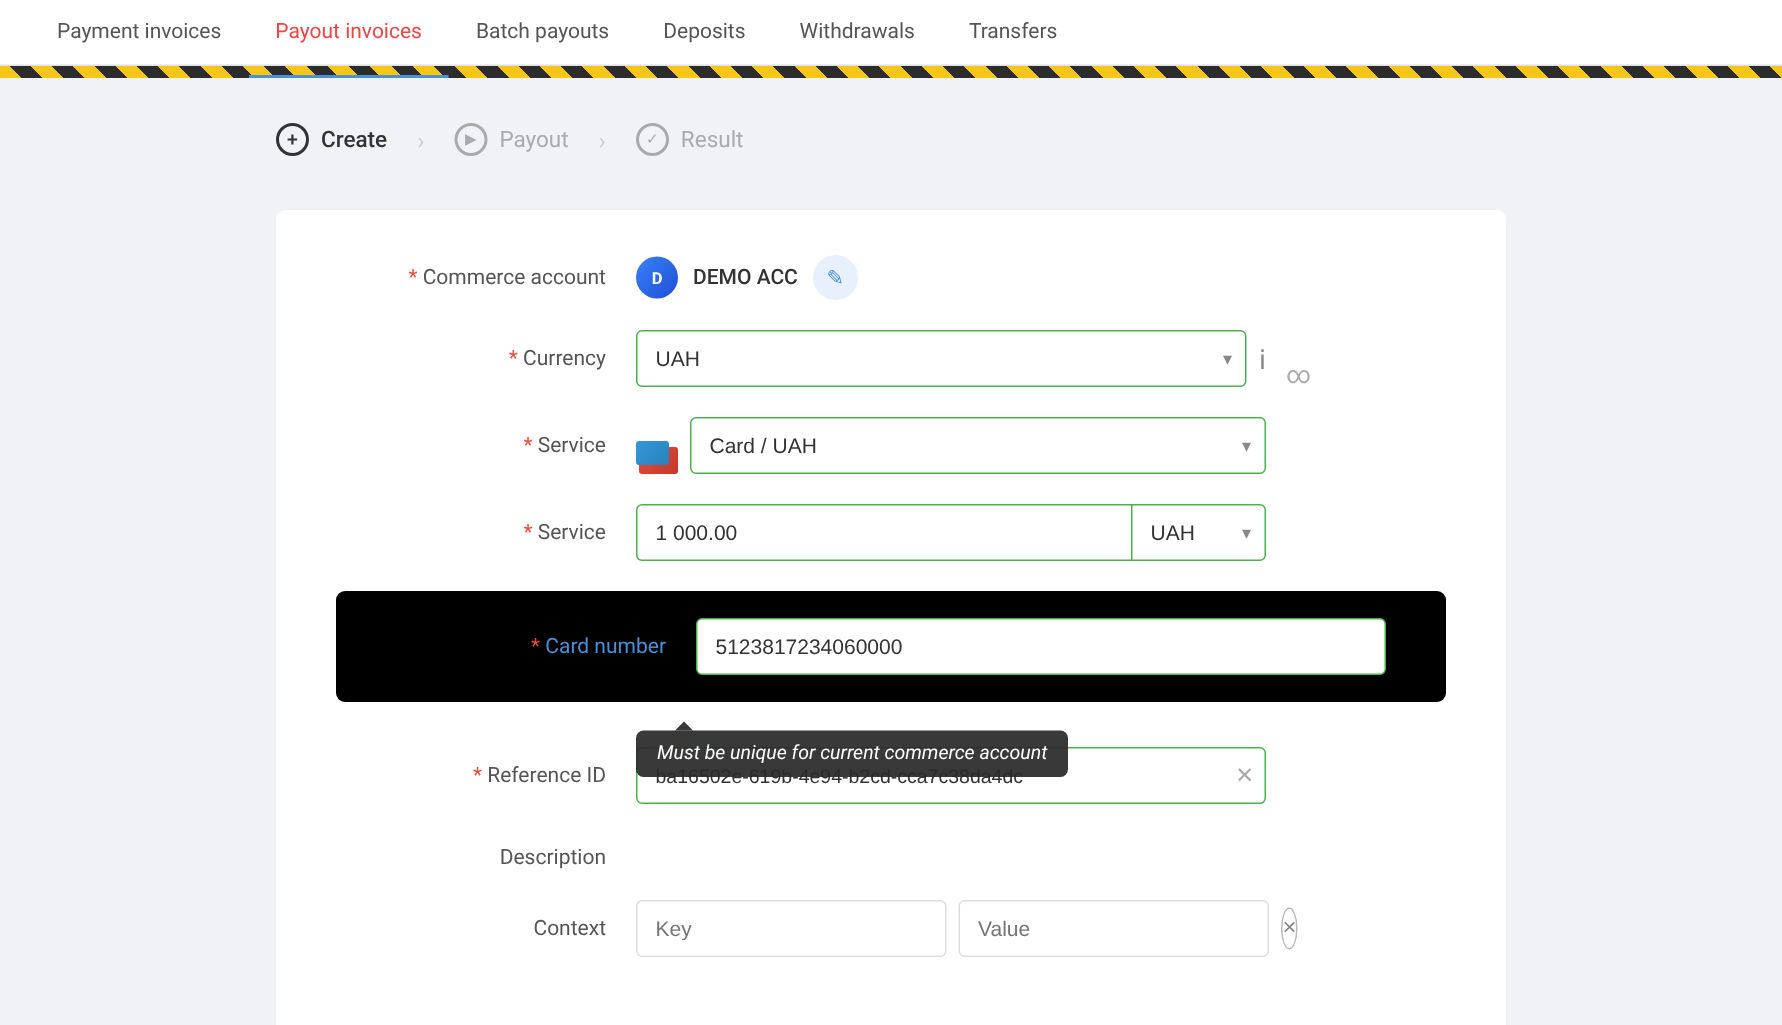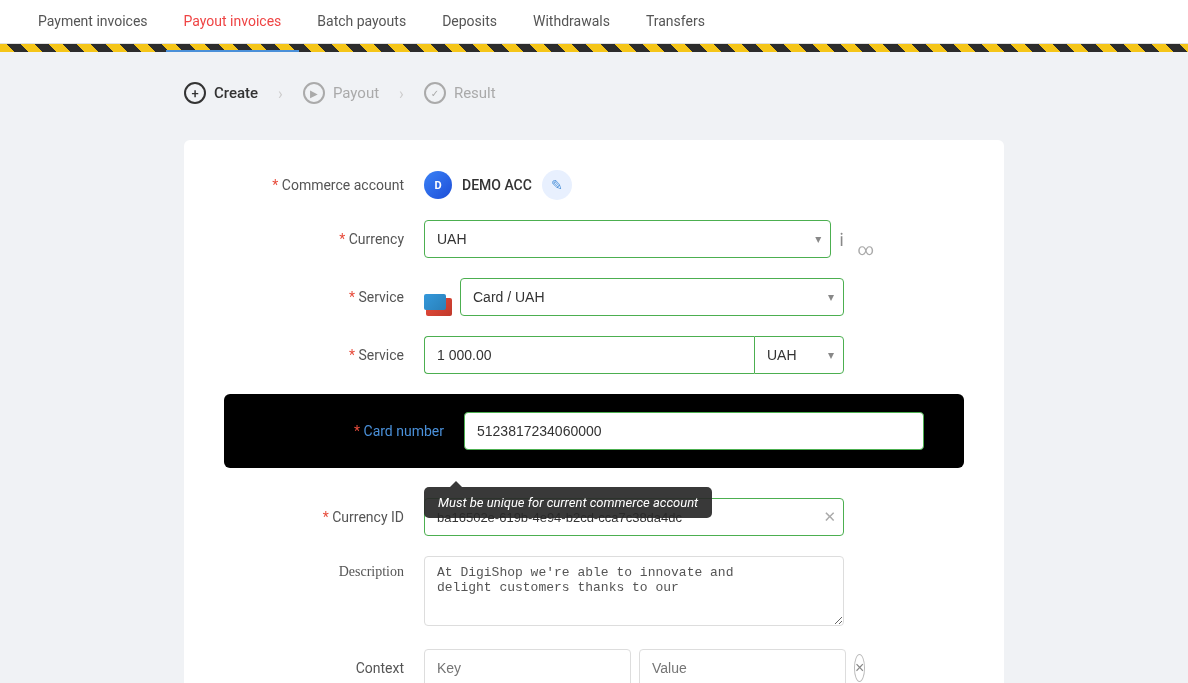--- a/index.html
+++ b/index.html
@@ -484,35 +484,31 @@
         <div class="form-label required" style="color:#4a90d9;">Card number</div>
         <input class="input-field" type="text" value="5123817234060000" style="">
       </div>
 
       <div class="tooltip">
         <span>Must be unique for current commerce account</span>
       </div>
     </div>
 
     <div class="form-row" style="margin-top:30px;">
-      <div class="form-label required">Currency ID</div>
+      <div class="form-label required">Reference ID</div>
       <div class="ref-input-wrapper">
         <input class="ref-input" type="text" value="ba16502e-619b-4e94-b2cd-cca7c38da4dc" style="">
         <button class="ref-clear-btn">
           <span style="color:#aaa;font-size:15px;">✕</span>
         </button>
       </div>
     </div>
 
     <div class="form-row" style="align-items:flex-start;">
-      <div class="form-label" style="padding-top:8px;font-family:Liberation Serif, serif;">Description</div>
-      <div class="textarea-wrapper">
-        <textarea class="description-textarea" style="">At DigiShop we're able to innovate and
-delight customers thanks to our</textarea>
-      </div>
+      <div class="form-label" style="padding-top:8px;">Description</div>
     </div>
 
     <div class="form-row">
       <div class="form-label">Context</div>
       <div class="context-inputs">
         <input class="context-key-input" type="text" placeholder="Key" style="">
         <input class="context-value-input" type="text" placeholder="Value" style="">
         <button class="context-remove-btn">
           <span>×</span>
         </button>

